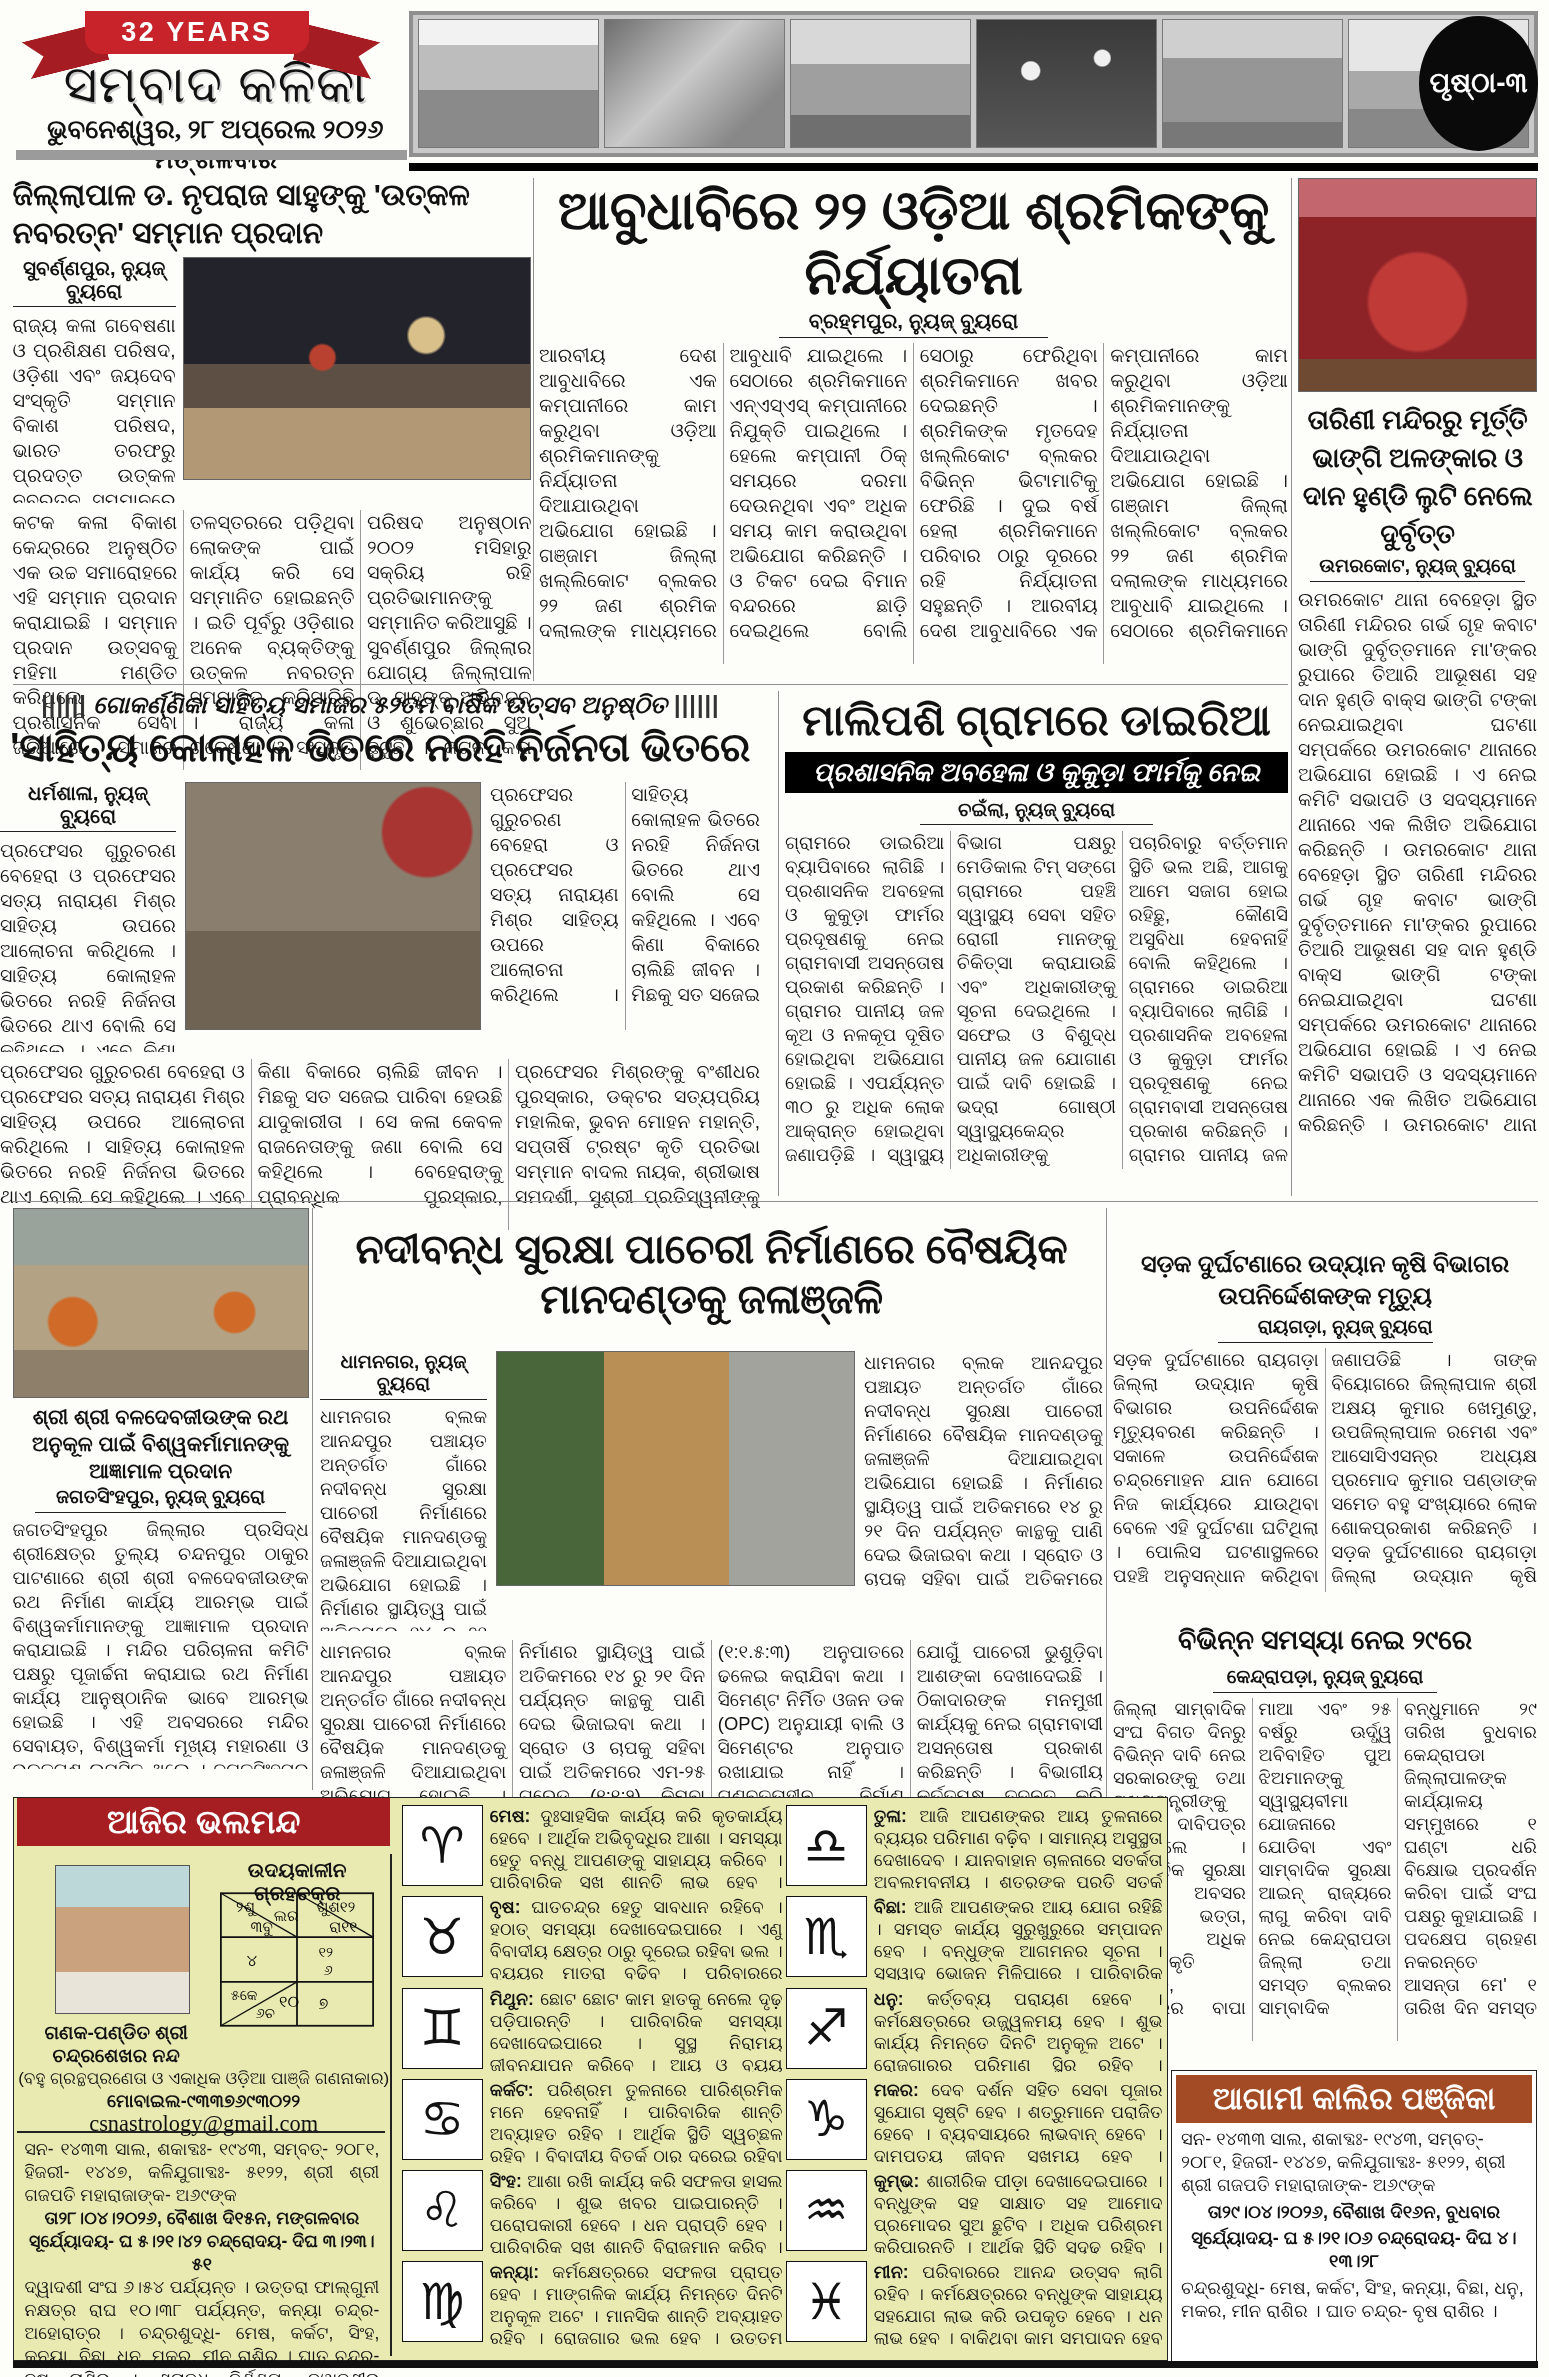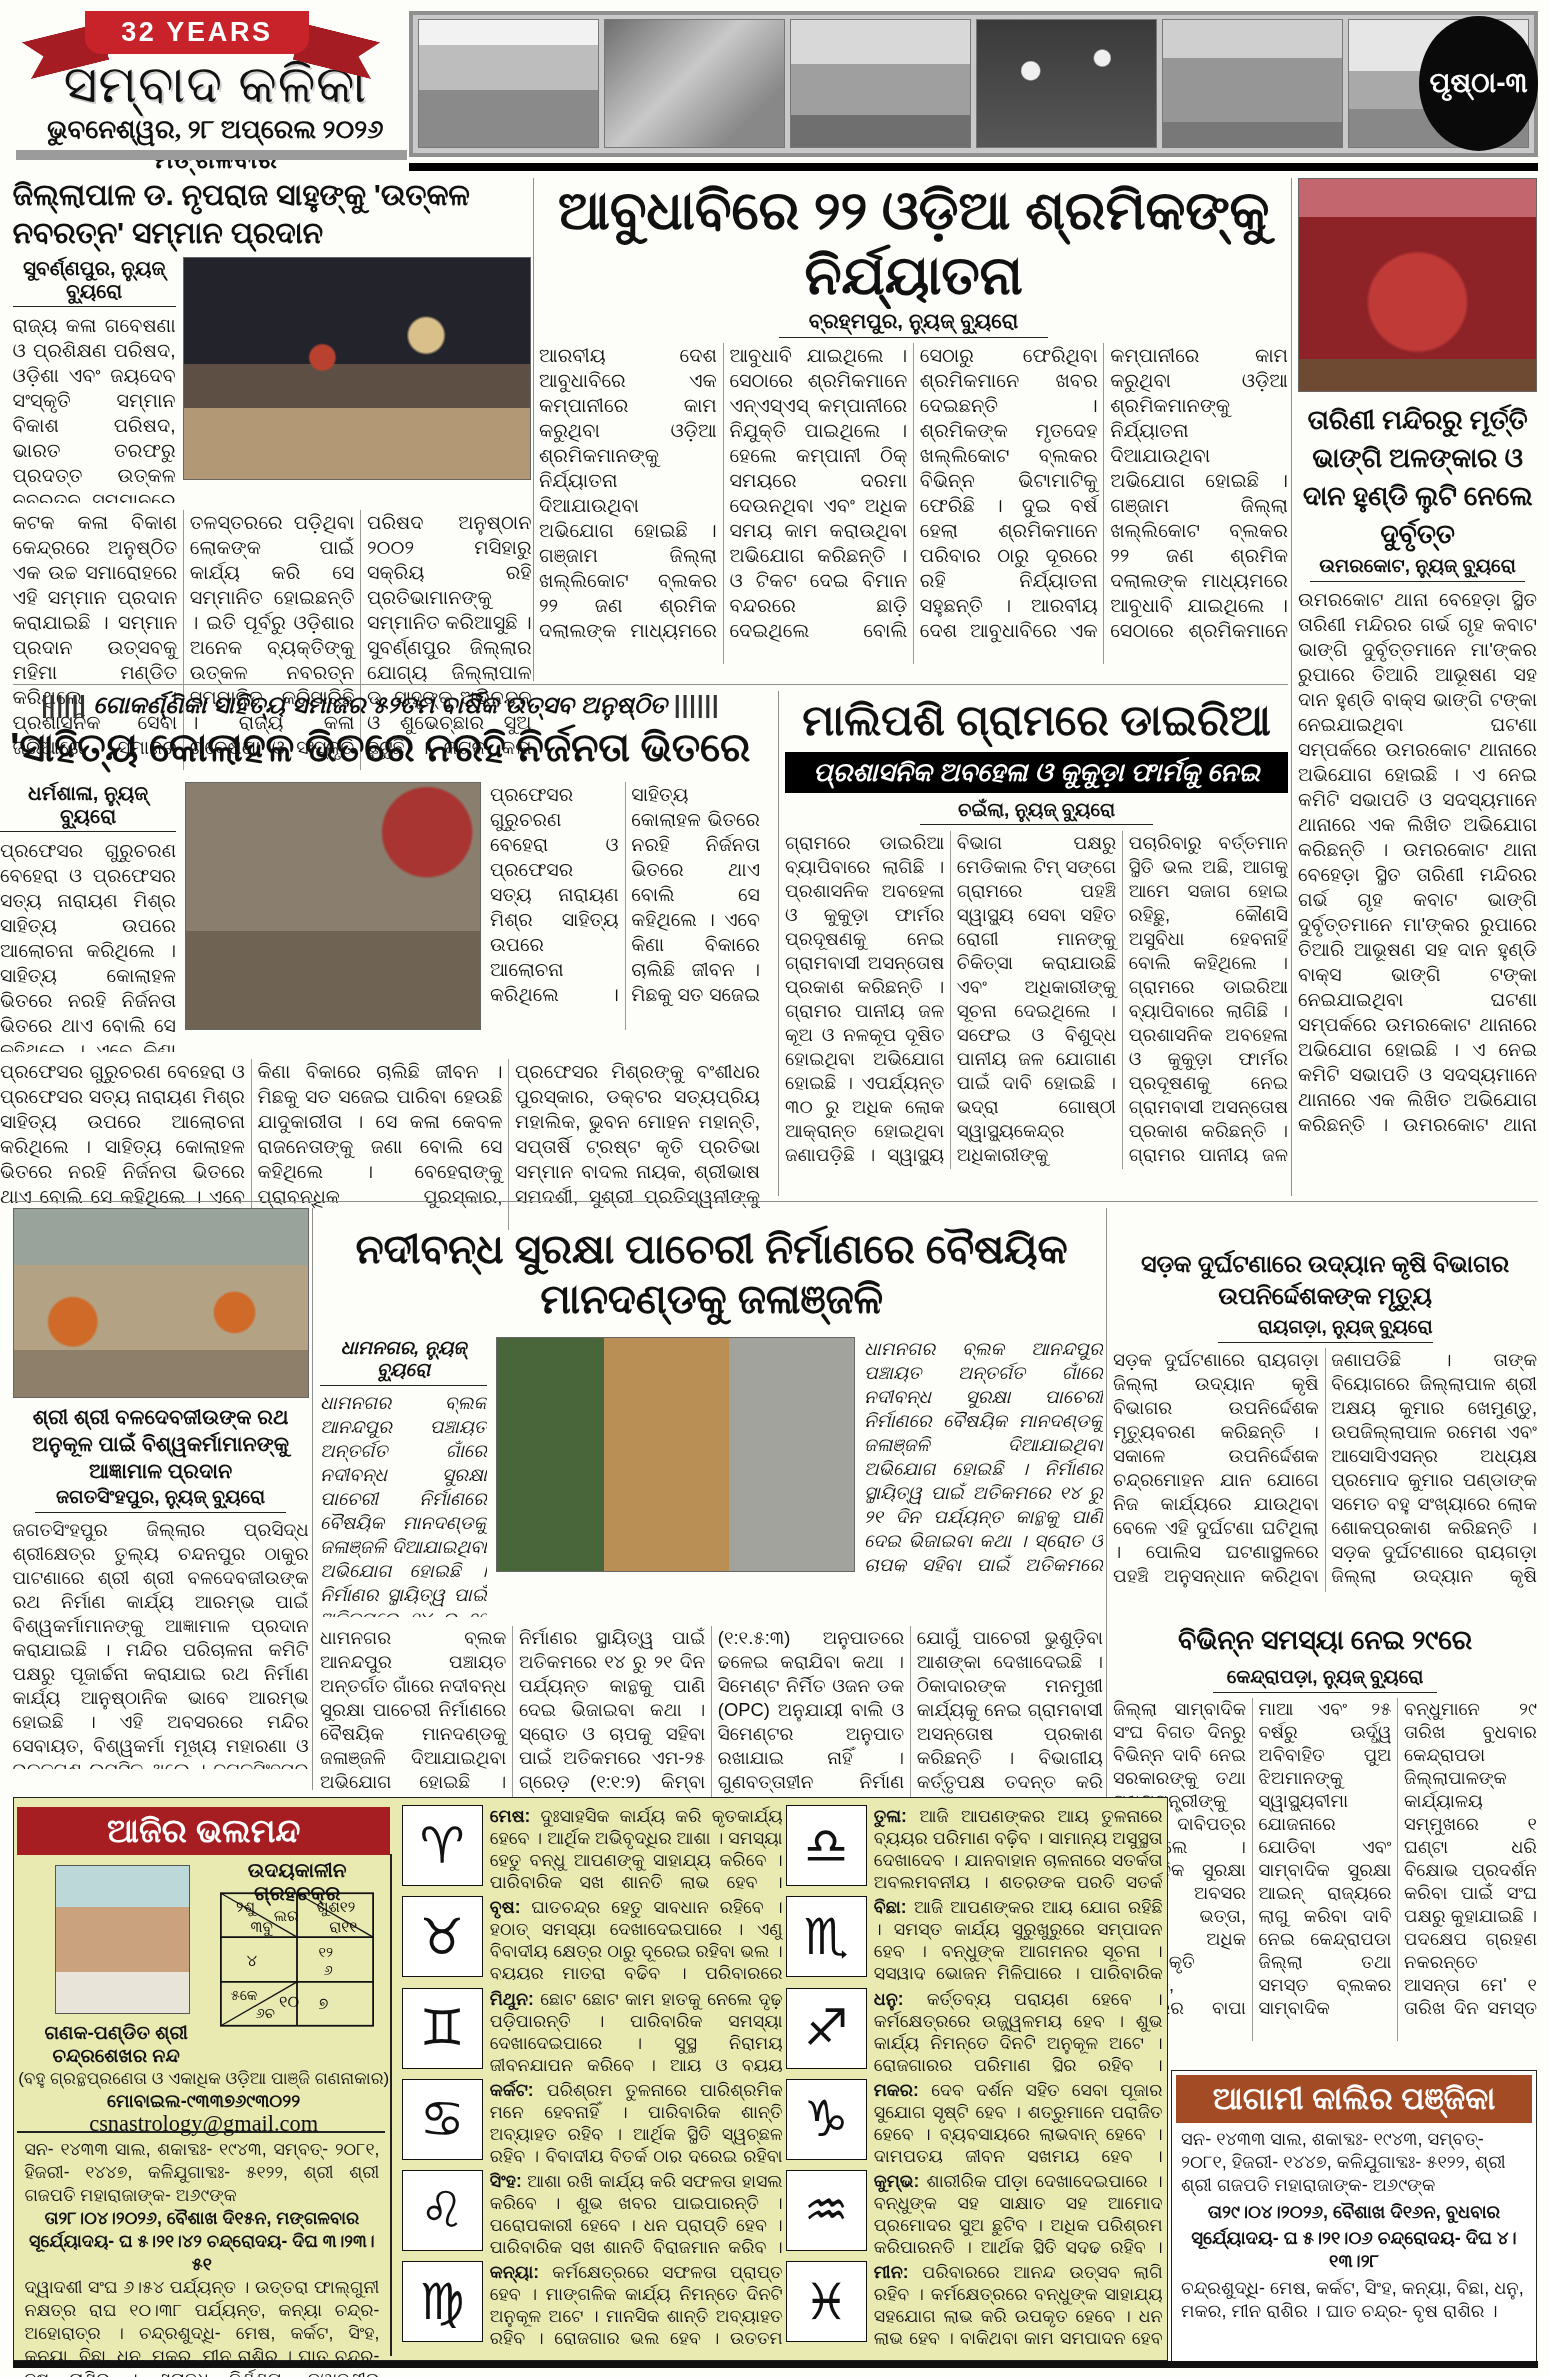--- a/index.html
+++ b/index.html
@@ -56,21 +56,21 @@
   .cols3{column-count:3;column-gap:12.6px;column-rule:0.9px solid #999;}
   .cols4{column-count:4;column-gap:12.6px;column-rule:0.9px solid #999;}
   .vrule{position:absolute;width:0.9px;background:#8f8f8f;}
   .hrule{position:absolute;height:0.9px;background:#8f8f8f;}
   .subband{background:#000;color:#fff;font-style:italic;font-weight:bold;}
   .kicker{font-style:italic;font-weight:bold;}
   .kicker .pipes{letter-spacing:0.9px;color:#333;}
   
   .astro{position:absolute;left:12.6px;top:1797px;width:1155px;height:564px;background:#e9e9b2;
          border:1.8px solid #222;box-sizing:border-box;}
-  .astro-band{position:absolute;left:3.6px;top:9px;width:373px;height:48px;background:#a61e22;
+  .astro-band{position:absolute;left:3.6px;top:0;width:373px;height:48px;background:#a61e22;
               color:#fff;font-size:33px;font-weight:900;text-align:center;line-height:48px;}
   .astro-left{position:absolute;left:3.6px;top:56px;width:373px;bottom:3.6px;border-right:2.7px solid #222;}
   .astro-divider{position:absolute;left:0;right:5.4px;top:277px;height:1.8px;background:#222;}
   .panchang{position:absolute;left:7.2px;right:10.8px;top:284px;font-size:17.5px;line-height:23px;text-align:justify;}
   .zod-col{position:absolute;top:7.2px;width:381px;}
   .zod-row{display:flex;gap:7.2px;height:84px;margin-bottom:7.2px;overflow:hidden;}
   .zod-icon{width:79px;height:79px;border:1.8px solid #111;background:#fff;flex:none;
             display:flex;align-items:center;justify-content:center;font-size:50px;line-height:1;}
   .zod-txt{font-size:17.5px;line-height:22px;text-align:justify;}
   
@@ -168,21 +168,21 @@
 
   <div class="abs" able="false" style="left:12.6px;top:1208px;width:296px;">
     <div class="photo garlandphoto" style="width:296px;height:190px;"></div>
     <div class="bold c" style="font-size:20.7px;line-height:27px;margin-top:5.4px;height:83px;overflow:hidden;">ଶ୍ରୀ ଶ୍ରୀ ବଳଦେବଜୀଉଙ୍କ ରଥ ଅନୁକୂଳ ପାଇଁ ବିଶ୍ୱକର୍ମାମାନଙ୍କୁ ଆଜ୍ଞାମାଳ ପ୍ରଦାନ</div>
     <div class="byline" style="font-size:19px;width:251px;">ଜଗତସିଂହପୁର, ନ୍ୟୁଜ୍ ବ୍ୟୁରୋ</div>
     <div class="body-txt" style="height:251px;font-size:18.4px;line-height:24px;">ଜଗତସିଂହପୁର ଜିଲ୍ଲାର ପ୍ରସିଦ୍ଧ ଶ୍ରୀକ୍ଷେତ୍ର ତୁଲ୍ୟ ଚନ୍ଦନପୁର ଠାକୁର ପାଟଣାରେ ଶ୍ରୀ ଶ୍ରୀ ବଳଦେବଜୀଉଙ୍କ ରଥ ନିର୍ମାଣ କାର୍ଯ୍ୟ ଆରମ୍ଭ ପାଇଁ ବିଶ୍ୱକର୍ମାମାନଙ୍କୁ ଆଜ୍ଞାମାଳ ପ୍ରଦାନ କରାଯାଇଛି । ମନ୍ଦିର ପରିଚାଳନା କମିଟି ପକ୍ଷରୁ ପୂଜାର୍ଚ୍ଚନା କରାଯାଇ ରଥ ନିର୍ମାଣ କାର୍ଯ୍ୟ ଆନୁଷ୍ଠାନିକ ଭାବେ ଆରମ୍ଭ ହୋଇଛି । ଏହି ଅବସରରେ ମନ୍ଦିର ସେବାୟତ, ବିଶ୍ୱକର୍ମା ମୂଖ୍ୟ ମହାରଣା ଓ ଭକ୍ତଗଣ ଉପସ୍ଥିତ ଥିଲେ । ଜଗତସିଂହପୁର ଜିଲ୍ଲାର ପ୍ରସିଦ୍ଧ ଶ୍ରୀକ୍ଷେତ୍ର ତୁଲ୍ୟ ଚନ୍ଦନପୁର ଠାକୁର ପାଟଣାରେ ଶ୍ରୀ ଶ୍ରୀ ବଳଦେବଜୀଉଙ୍କ ରଥ ନିର୍ମାଣ କାର୍ଯ୍ୟ ଆରମ୍ଭ ପାଇଁ ବିଶ୍ୱକର୍ମାମାନଙ୍କୁ ଆଜ୍ଞାମାଳ ପ୍ରଦାନ କରାଯାଇଛି । ମନ୍ଦିର ପରିଚାଳନା କମିଟି ପକ୍ଷରୁ ପୂଜାର୍ଚ୍ଚନା କରାଯାଇ ରଥ ନିର୍ମାଣ କାର୍ଯ୍ୟ ଆନୁଷ୍ଠାନିକ ଭାବେ ଆରମ୍ଭ ହୋଇଛି । ଏହି ଅବସରରେ ମନ୍ଦିର ସେବାୟତ, ବିଶ୍ୱକର୍ମା ମୂଖ୍ୟ ମହାରଣା ଓ ଭକ୍ତଗଣ ଉପସ୍ଥିତ ଥିଲେ ।</div>
   </div>
 
   <div class="abs" style="left:320px;top:1208px;width:783px;">
     <div class="hl c" style="font-size:41px;line-height:50px;height:104px;overflow:hidden;margin-top:16px;">ନଦୀବନ୍ଧ ସୁରକ୍ଷା ପାଚେରୀ ନିର୍ମାଣରେ ବୈଷୟିକ ମାନଦଣ୍ଡକୁ ଜଳାଞ୍ଜଳି</div>
-    <div style="display:flex;gap:9px;margin-top:9px;font-style:italic;">
+    <div style="display:flex;gap:9px;margin-top:23px;">
       <div style="width:167px;flex:none;">
         <div class="byline" style="font-size:19px;">ଧାମନଗର, ନ୍ୟୁଜ୍ ବ୍ୟୁରୋ</div>
         <div class="body-txt" style="height:226px;font-size:18.4px;line-height:24px;">ଧାମନଗର ବ୍ଲକ ଆନନ୍ଦପୁର ପଞ୍ଚାୟତ ଅନ୍ତର୍ଗତ ଗାଁରେ ନଦୀବନ୍ଧ ସୁରକ୍ଷା ପାଚେରୀ ନିର୍ମାଣରେ ବୈଷୟିକ ମାନଦଣ୍ଡକୁ ଜଳାଞ୍ଜଳି ଦିଆଯାଇଥିବା ଅଭିଯୋଗ ହୋଇଛି । ନିର୍ମାଣର ସ୍ଥାୟିତ୍ୱ ପାଇଁ ଅତିକମରେ ୧୪ ରୁ ୨୧ ଦିନ ପର୍ଯ୍ୟନ୍ତ କାନ୍ଥକୁ ପାଣି ଦେଇ ଭିଜାଇବା କଥା । ସ୍ରୋତ ଓ ଚାପକୁ ସହିବା ପାଇଁ ଅତିକମରେ ଏମ-୨୫ ଗ୍ରେଡ଼ (୧:୧:୨) କିମ୍ବା (୧:୧.୫:୩) ଅନୁପାତରେ ଢଳେଇ କରାଯିବା କଥା । ସିମେଣ୍ଟ ନିର୍ମିତ ଓଜନ ଡକ (OPC) ଅନୁଯାୟୀ ବାଲି ଓ ସିମେଣ୍ଟର ଅନୁପାତ ରଖାଯାଇ ନାହିଁ । ଗୁଣବତ୍ତାହୀନ ନିର୍ମାଣ ଯୋଗୁଁ ପାଚେରୀ ଭୁଶୁଡ଼ିବା ଆଶଙ୍କା ଦେଖାଦେଇଛି । ଠିକାଦାରଙ୍କ ମନମୁଖୀ କାର୍ଯ୍ୟକୁ ନେଇ ଗ୍ରାମବାସୀ ଅସନ୍ତୋଷ ପ୍ରକାଶ କରିଛନ୍ତି । ବିଭାଗୀୟ କର୍ତ୍ତୃପକ୍ଷ ତଦନ୍ତ କରି କାର୍ଯ୍ୟାନୁଷ୍ଠାନ ଗ୍ରହଣ କରିବାକୁ ଦାବି ହୋଇଛି ।</div>
       </div>
       <div class="photo bankphoto" style="width:359px;height:235px;flex:none;"></div>
       <div class="body-txt" style="flex:1;height:235px;font-size:18.4px;line-height:24px;">ଧାମନଗର ବ୍ଲକ ଆନନ୍ଦପୁର ପଞ୍ଚାୟତ ଅନ୍ତର୍ଗତ ଗାଁରେ ନଦୀବନ୍ଧ ସୁରକ୍ଷା ପାଚେରୀ ନିର୍ମାଣରେ ବୈଷୟିକ ମାନଦଣ୍ଡକୁ ଜଳାଞ୍ଜଳି ଦିଆଯାଇଥିବା ଅଭିଯୋଗ ହୋଇଛି । ନିର୍ମାଣର ସ୍ଥାୟିତ୍ୱ ପାଇଁ ଅତିକମରେ ୧୪ ରୁ ୨୧ ଦିନ ପର୍ଯ୍ୟନ୍ତ କାନ୍ଥକୁ ପାଣି ଦେଇ ଭିଜାଇବା କଥା । ସ୍ରୋତ ଓ ଚାପକୁ ସହିବା ପାଇଁ ଅତିକମରେ ଏମ-୨୫ ଗ୍ରେଡ଼ (୧:୧:୨) କିମ୍ବା (୧:୧.୫:୩) ଅନୁପାତରେ ଢଳେଇ କରାଯିବା କଥା । ସିମେଣ୍ଟ ନିର୍ମିତ ଓଜନ ଡକ (OPC) ଅନୁଯାୟୀ ବାଲି ଓ ସିମେଣ୍ଟର ଅନୁପାତ ରଖାଯାଇ ନାହିଁ । ଗୁଣବତ୍ତାହୀନ ନିର୍ମାଣ ଯୋଗୁଁ ପାଚେରୀ ଭୁଶୁଡ଼ିବା ଆଶଙ୍କା ଦେଖାଦେଇଛି । ଠିକାଦାରଙ୍କ ମନମୁଖୀ କାର୍ଯ୍ୟକୁ ନେଇ ଗ୍ରାମବାସୀ ଅସନ୍ତୋଷ ପ୍ରକାଶ କରିଛନ୍ତି । ବିଭାଗୀୟ କର୍ତ୍ତୃପକ୍ଷ ତଦନ୍ତ କରି କାର୍ଯ୍ୟାନୁଷ୍ଠାନ ଗ୍ରହଣ କରିବାକୁ ଦାବି ହୋଇଛି ।</div>
     </div>
     <div class="body-txt cols4" style="height:176px;margin-top:9px;font-size:18.4px;line-height:24px;">ଧାମନଗର ବ୍ଲକ ଆନନ୍ଦପୁର ପଞ୍ଚାୟତ ଅନ୍ତର୍ଗତ ଗାଁରେ ନଦୀବନ୍ଧ ସୁରକ୍ଷା ପାଚେରୀ ନିର୍ମାଣରେ ବୈଷୟିକ ମାନଦଣ୍ଡକୁ ଜଳାଞ୍ଜଳି ଦିଆଯାଇଥିବା ଅଭିଯୋଗ ହୋଇଛି । ନିର୍ମାଣର ସ୍ଥାୟିତ୍ୱ ପାଇଁ ଅତିକମରେ ୧୪ ରୁ ୨୧ ଦିନ ପର୍ଯ୍ୟନ୍ତ କାନ୍ଥକୁ ପାଣି ଦେଇ ଭିଜାଇବା କଥା । ସ୍ରୋତ ଓ ଚାପକୁ ସହିବା ପାଇଁ ଅତିକମରେ ଏମ-୨୫ ଗ୍ରେଡ଼ (୧:୧:୨) କିମ୍ବା (୧:୧.୫:୩) ଅନୁପାତରେ ଢଳେଇ କରାଯିବା କଥା । ସିମେଣ୍ଟ ନିର୍ମିତ ଓଜନ ଡକ (OPC) ଅନୁଯାୟୀ ବାଲି ଓ ସିମେଣ୍ଟର ଅନୁପାତ ରଖାଯାଇ ନାହିଁ । ଗୁଣବତ୍ତାହୀନ ନିର୍ମାଣ ଯୋଗୁଁ ପାଚେରୀ ଭୁଶୁଡ଼ିବା ଆଶଙ୍କା ଦେଖାଦେଇଛି । ଠିକାଦାରଙ୍କ ମନମୁଖୀ କାର୍ଯ୍ୟକୁ ନେଇ ଗ୍ରାମବାସୀ ଅସନ୍ତୋଷ ପ୍ରକାଶ କରିଛନ୍ତି । ବିଭାଗୀୟ କର୍ତ୍ତୃପକ୍ଷ ତଦନ୍ତ କରି କାର୍ଯ୍ୟାନୁଷ୍ଠାନ ଗ୍ରହଣ କରିବାକୁ ଦାବି ହୋଇଛି । ଧାମନଗର ବ୍ଲକ ଆନନ୍ଦପୁର ପଞ୍ଚାୟତ ଅନ୍ତର୍ଗତ ଗାଁରେ ନଦୀବନ୍ଧ ସୁରକ୍ଷା ପାଚେରୀ ନିର୍ମାଣରେ ବୈଷୟିକ ମାନଦଣ୍ଡକୁ ଜଳାଞ୍ଜଳି ଦିଆଯାଇଥିବା ଅଭିଯୋଗ ହୋଇଛି । ନିର୍ମାଣର ସ୍ଥାୟିତ୍ୱ ପାଇଁ ଅତିକମରେ ୧୪ ରୁ ୨୧ ଦିନ ପର୍ଯ୍ୟନ୍ତ କାନ୍ଥକୁ ପାଣି ଦେଇ ଭିଜାଇବା କଥା । ସ୍ରୋତ ଓ ଚାପକୁ ସହିବା ପାଇଁ ଅତିକମରେ ଏମ-୨୫ ଗ୍ରେଡ଼ (୧:୧:୨) କିମ୍ବା (୧:୧.୫:୩) ଅନୁପାତରେ ଢଳେଇ କରାଯିବା କଥା । ସିମେଣ୍ଟ ନିର୍ମିତ ଓଜନ ଡକ (OPC) ଅନୁଯାୟୀ ବାଲି ଓ ସିମେଣ୍ଟର ଅନୁପାତ ରଖାଯାଇ ନାହିଁ । ଗୁଣବତ୍ତାହୀନ ନିର୍ମାଣ ଯୋଗୁଁ ପାଚେରୀ ଭୁଶୁଡ଼ିବା ଆଶଙ୍କା ଦେଖାଦେଇଛି । ଠିକାଦାରଙ୍କ ମନମୁଖୀ କାର୍ଯ୍ୟକୁ ନେଇ ଗ୍ରାମବାସୀ ଅସନ୍ତୋଷ ପ୍ରକାଶ କରିଛନ୍ତି । ବିଭାଗୀୟ କର୍ତ୍ତୃପକ୍ଷ ତଦନ୍ତ କରି କାର୍ଯ୍ୟାନୁଷ୍ଠାନ ଗ୍ରହଣ କରିବାକୁ ଦାବି ହୋଇଛି ।</div>
   </div>
 

